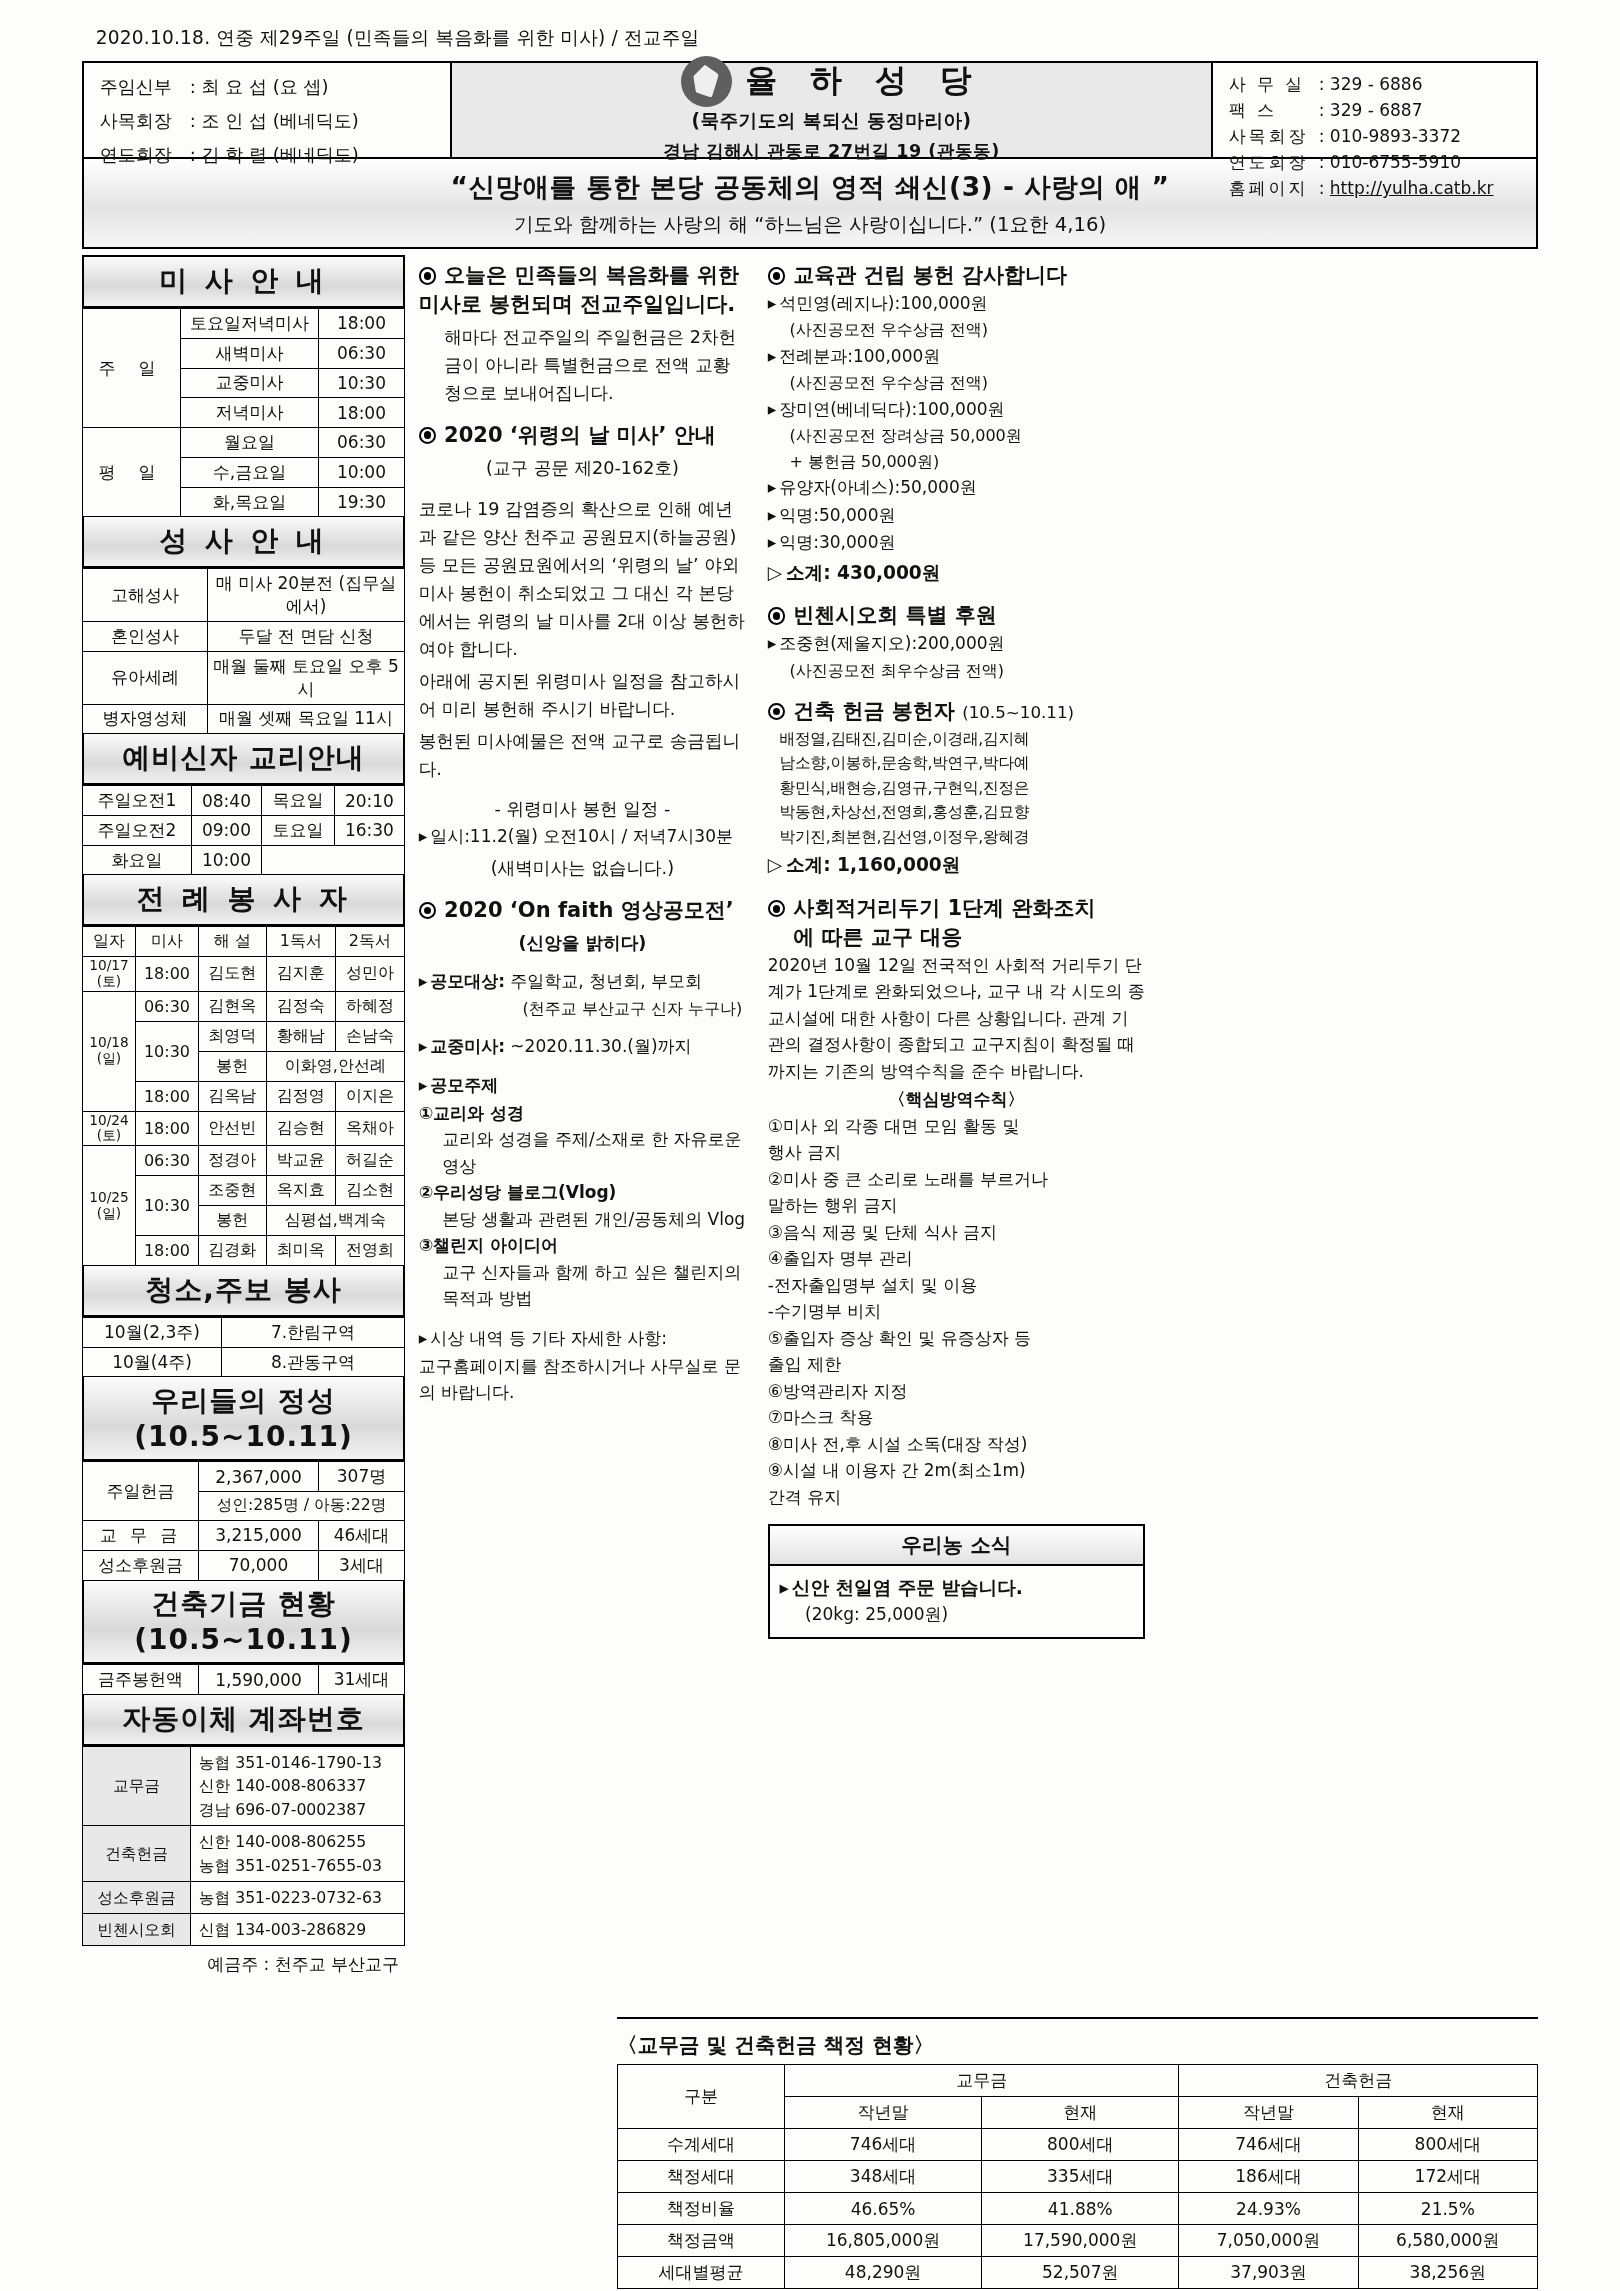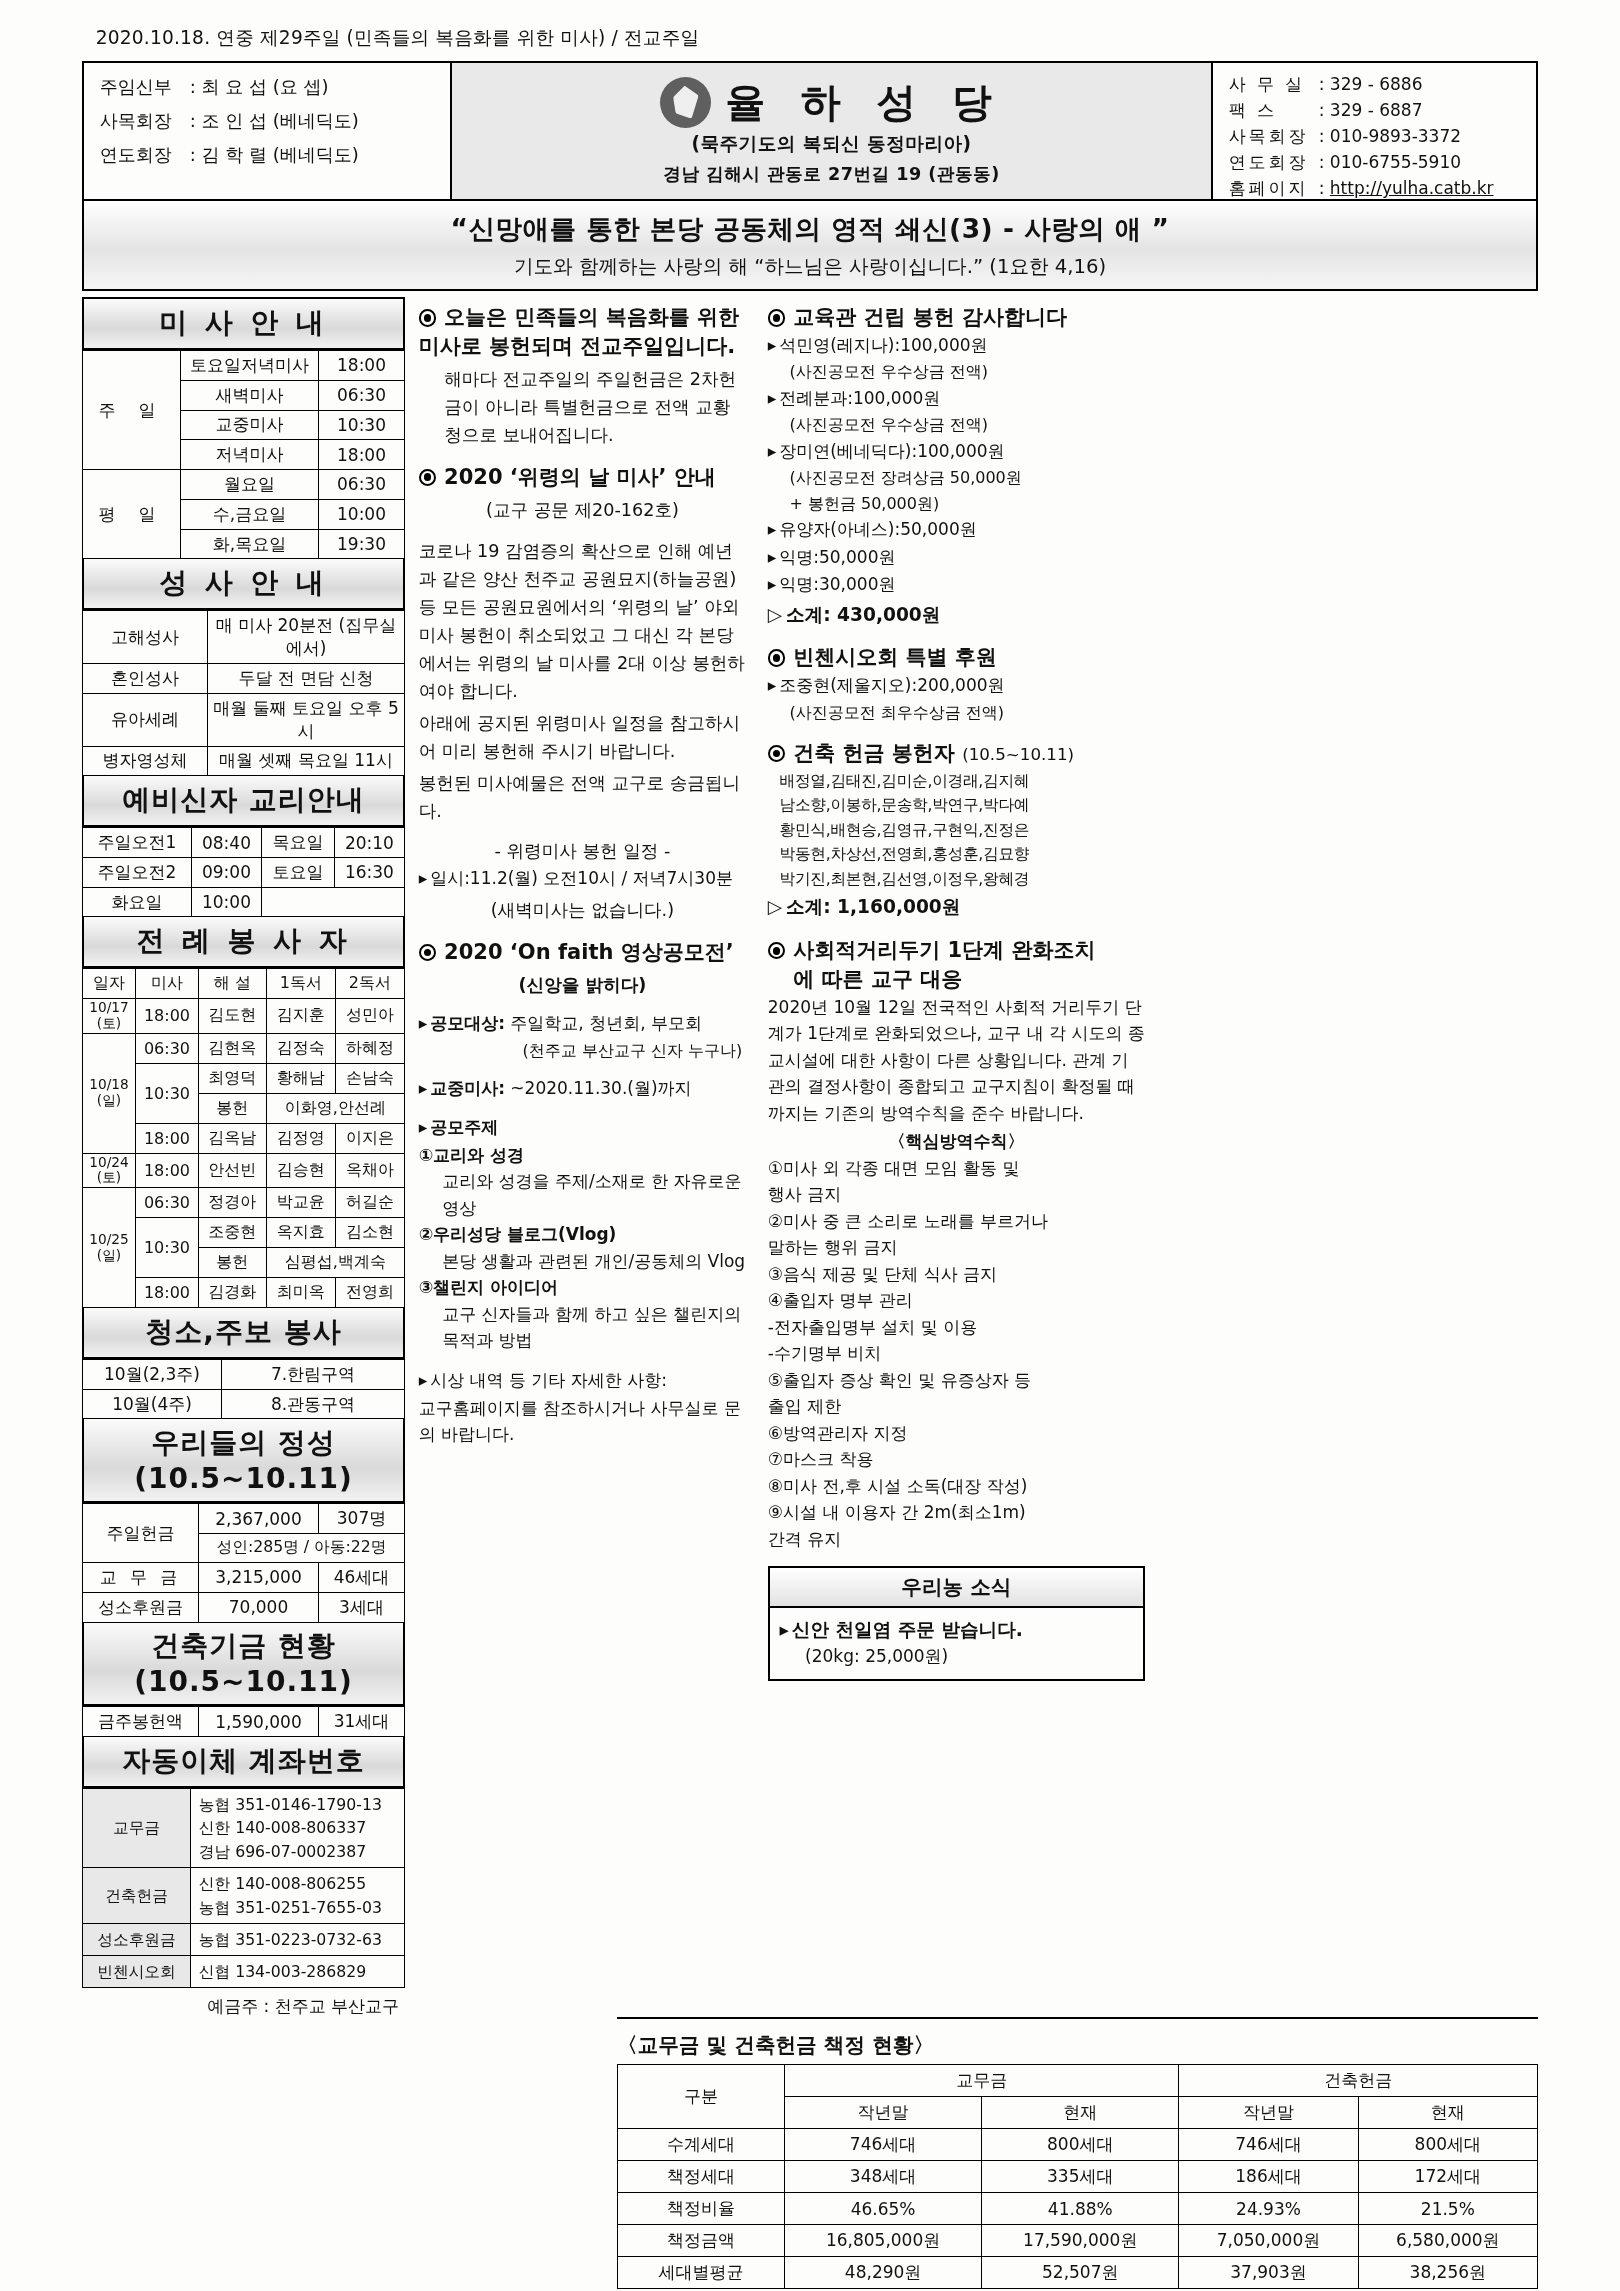--- a/index.html
+++ b/index.html
@@ -11,28 +11,28 @@
     color:#111;
     position:relative;
     overflow:hidden;
   }
   .page { position:absolute; left:0; top:0; width:1620px; height:2292px; padding:21.6px 82px 0 82px; }
 
   
   .datebar { font-size:18.6px; letter-spacing:0.2px; padding:3.9px 0 9.8px 13.7px; }
 
   
-  .hdr { display:flex; border:2.5px solid #000; height:140px; }
+  .hdr { display:flex; border:2.5px solid #000; height:98px; }
   .hdr-left { width:368px; border-right:2px solid #000; padding:6.9px 0 0 15.7px; }
   .hdr-left .row { font-size:18px; line-height:34px; white-space:nowrap; }
   .hdr-mid { flex:1; background:#e9e9e9; display:flex; flex-direction:column; align-items:center; justify-content:center; border-right:2px solid #000; position:relative; }
   .logo-row { display:flex; align-items:center; gap:13.7px; margin-top:-2px;}
   .logo { width:51px; height:51px; border-radius:50%; background:#5f5f5f; position:relative; flex:none; }
   .logo:after{content:"";position:absolute;left:12.7px;top:8.8px;width:25.5px;height:33px;border-radius:46% 46% 50% 50%;background:#efefef;clip-path:polygon(45% 0,100% 30%,72% 100%,10% 84%,0 35%);}
-  .ch-name { font-size:40px; font-weight:bold; letter-spacing:10.8px; }
+  .ch-name { font-size:32px; font-weight:bold; letter-spacing:10.8px; }
   .ch-sub { font-size:18.6px; font-weight:bold; margin-top:1px; letter-spacing:0.5px;}
   .ch-addr { font-size:17.6px; font-weight:bold; margin-top:4.9px; letter-spacing:0.5px;}
   .hdr-right { width:323px; padding:7.8px 0 0 15.7px; }
   .hdr-right .row { font-size:17px; line-height:26px; white-space:nowrap; }
   .hdr-right .lab { display:inline-block; width:90px; letter-spacing:2.9px;}
   .hdr-left .lab { display:inline-block; width:90px; }
 
   
   .banner { border:2.5px solid #000; border-top:none; height:90px;
      background:linear-gradient(#ffffff,#e4e4e4 55%,#f6f6f6);

